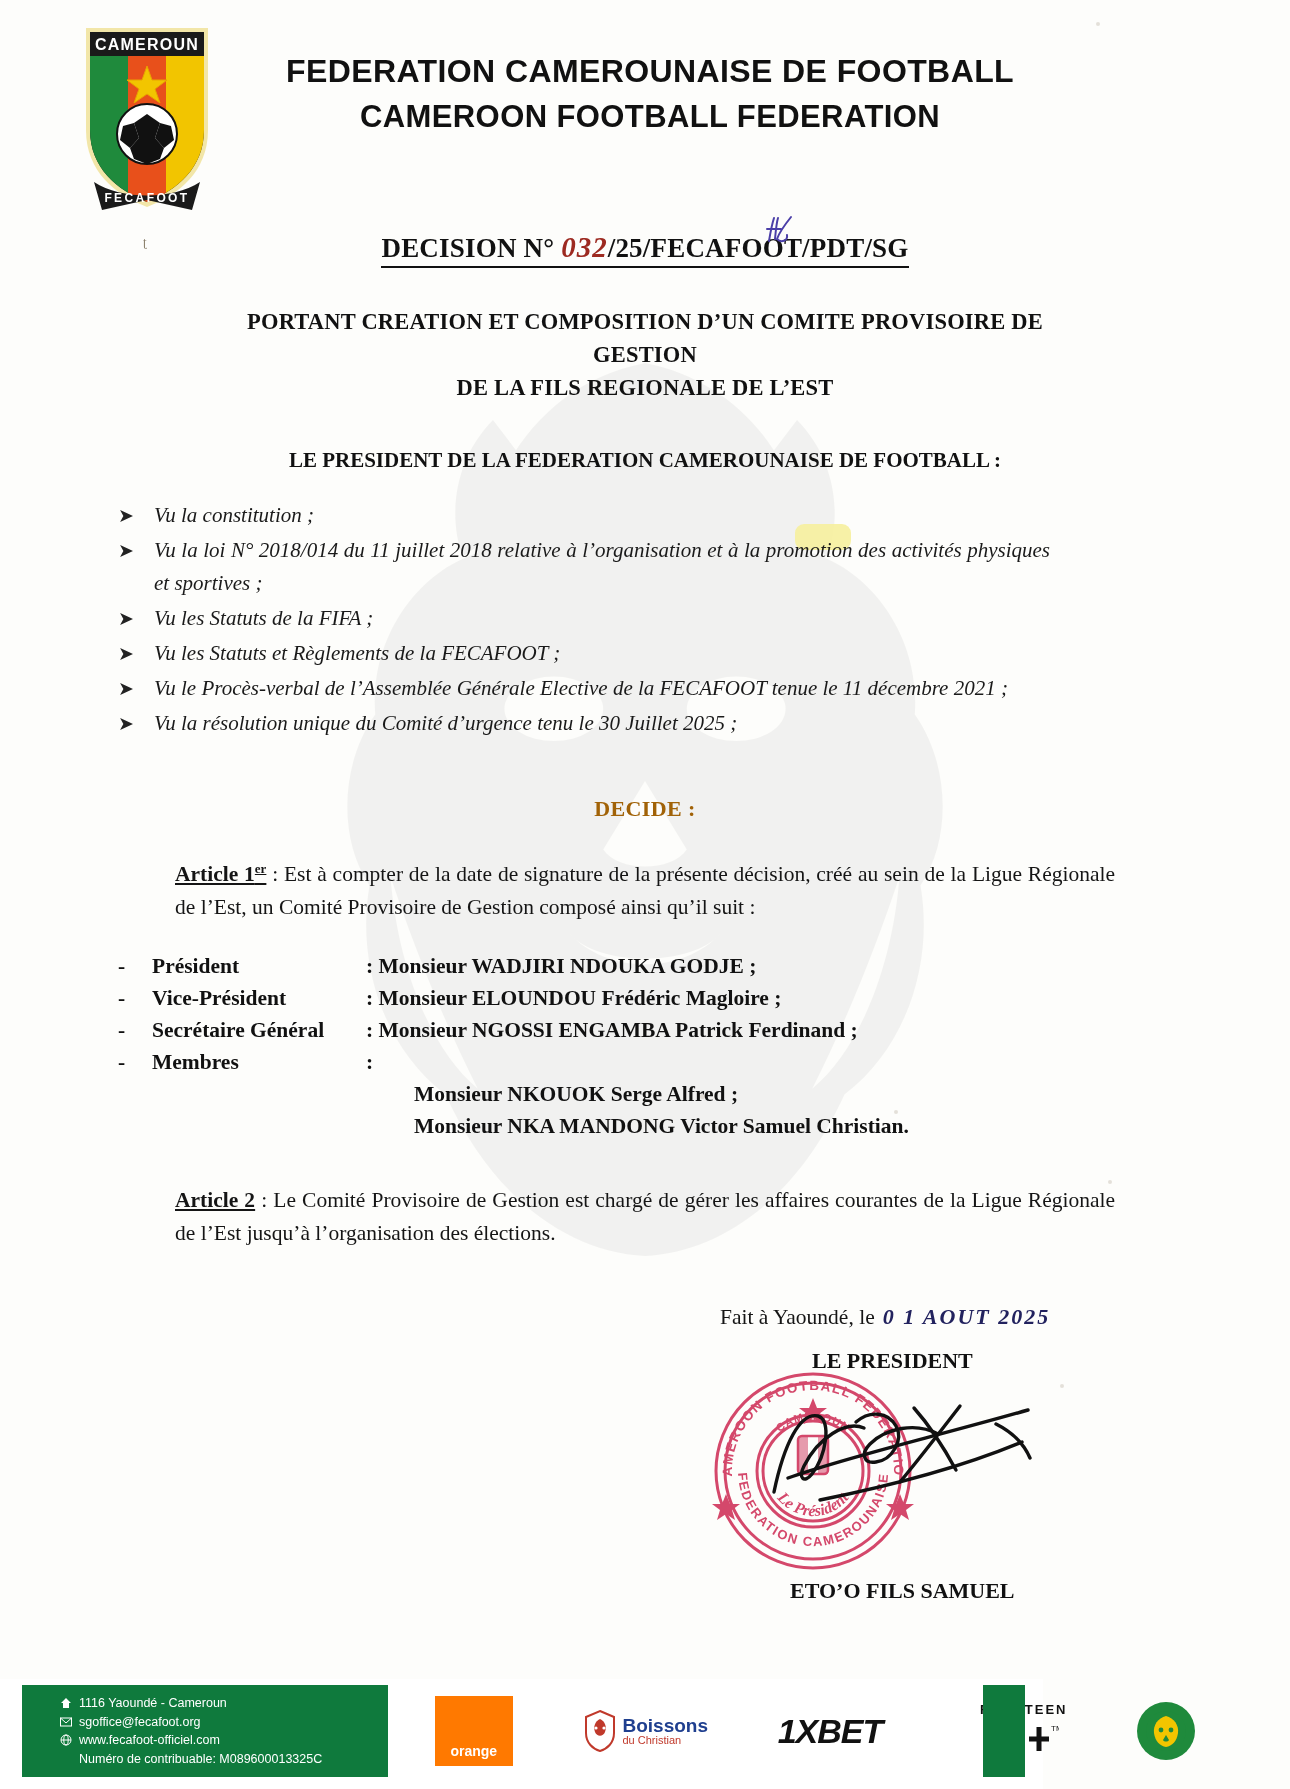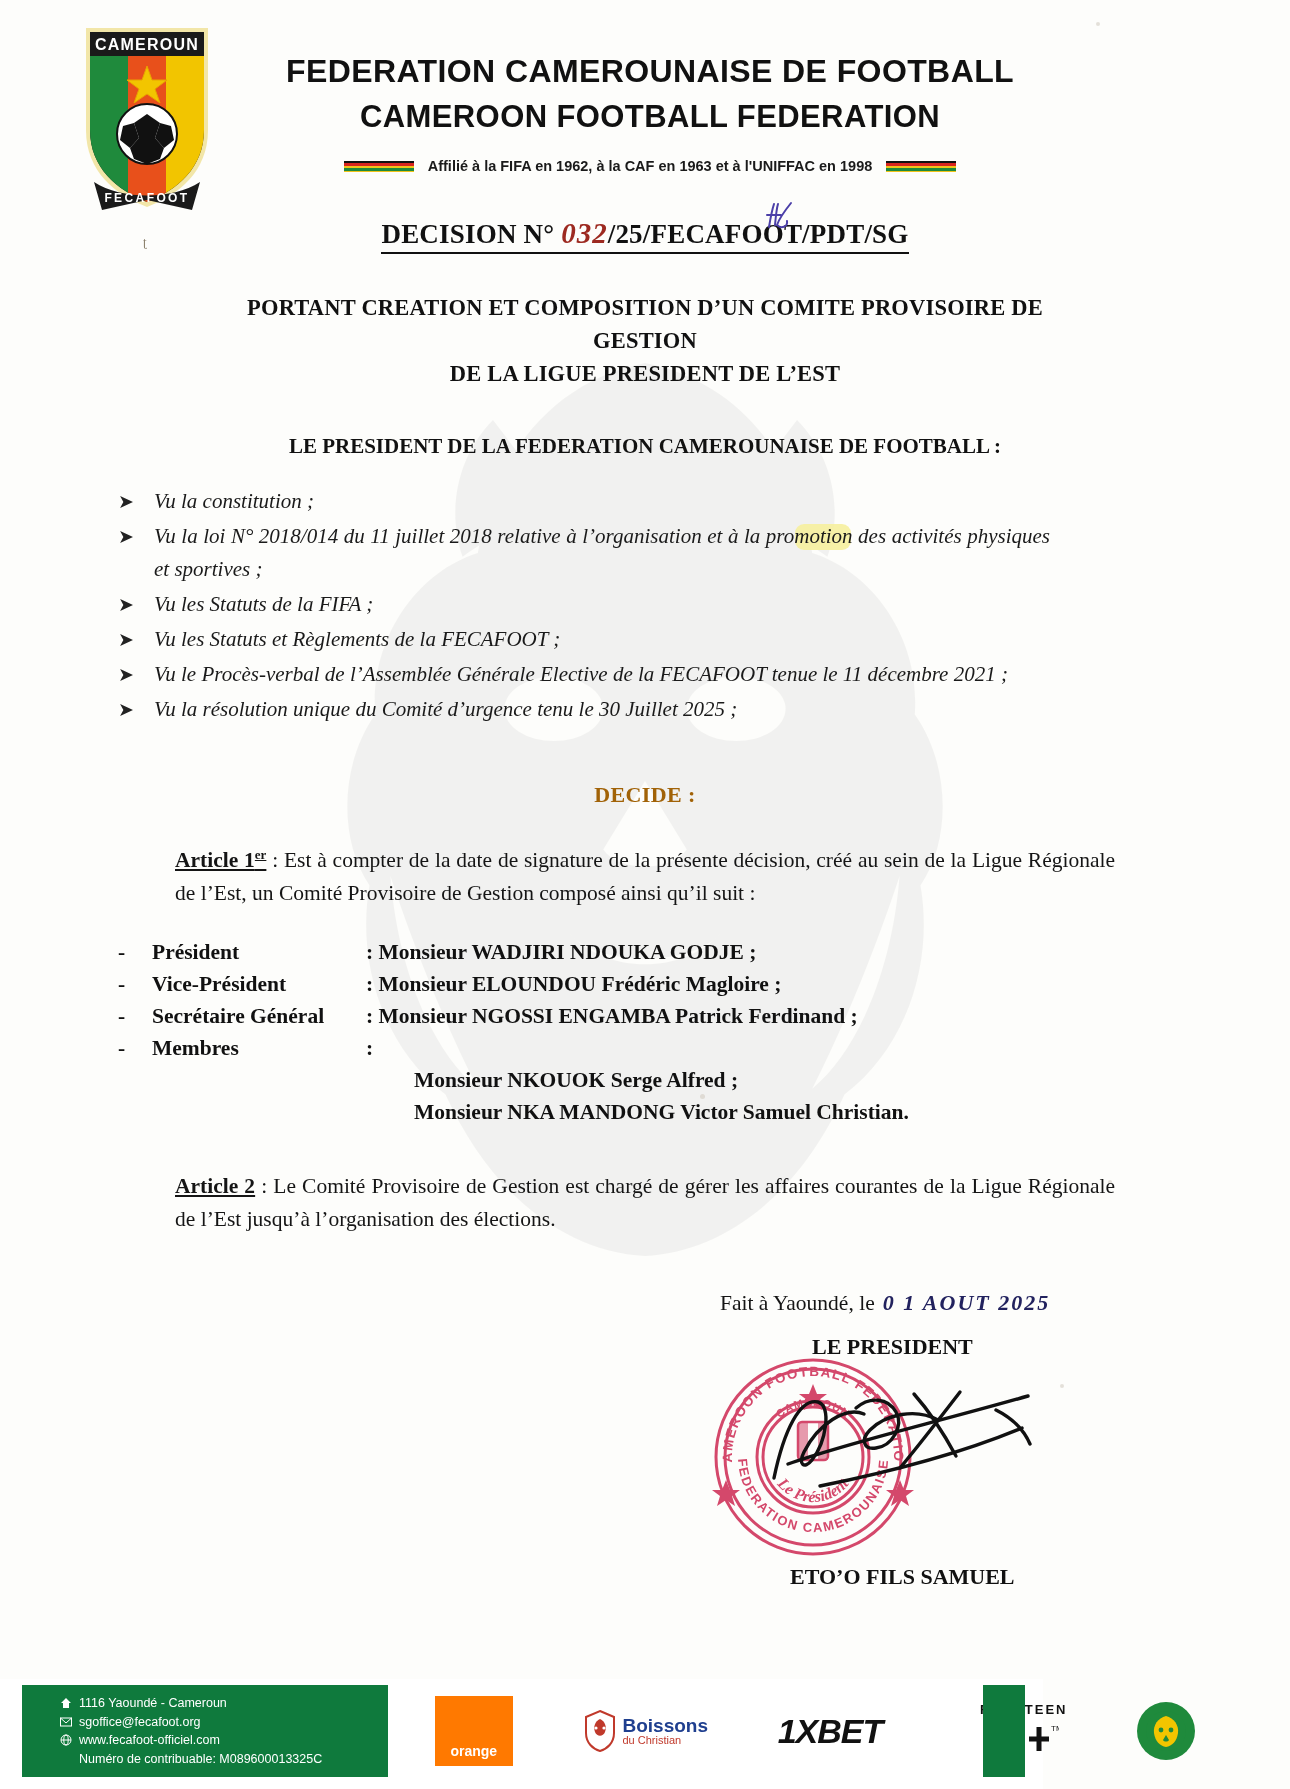--- a/index.html
+++ b/index.html
@@ -32,21 +32,21 @@
   .flagbar{width:70px;height:11px;
     background:linear-gradient(to bottom,
       #111 0 22%, #d8241f 22% 44%, #f0c419 44% 66%, #1f8a3c 66% 88%, #f0c419 88% 100%);
   }
   .affil-text{
     font-family:"Liberation Sans",sans-serif;font-size:14.5px;font-weight:bold;
     color:#1a1a1a;white-space:nowrap;
   }
 
   
-  .decision-wrap{position:relative;text-align:center;margin-top:17px;height:44px;}
+  .decision-wrap{position:relative;text-align:center;margin-top:31px;height:44px;}
   .decision{
     display:inline-block;font-family:"Liberation Serif",serif;font-weight:bold;
     font-size:27px;letter-spacing:.2px;border-bottom:2px solid #111;padding-bottom:2px;
     color:#111;
   }
   .hand-num{
     color:#9d2a21;font-family:"Liberation Serif",serif;font-style:italic;
     font-weight:bold;font-size:29px;letter-spacing:1px;
   }
   .initial-mark{
@@ -227,43 +227,38 @@
         </g>
         <path d="M22 160 C50 178 100 178 128 160 L120 188 L75 178 L30 188 Z" fill="#1a1a1a"></path>
         <text x="75" y="180" text-anchor="middle" fill="#ffffff" font-family="Liberation Sans, sans-serif" font-size="12" font-weight="bold" letter-spacing="2.4">FECAFOOT</text>
       </svg>
 
       <div class="org-names">
         <div class="org-fr">FEDERATION CAMEROUNAISE DE FOOTBALL</div>
         <div class="org-en">CAMEROON FOOTBALL FEDERATION</div>
       </div>
 
-      <div class="affil-row">
-        <div class="flagbar"></div>
-        <div class="affil-text">Affilié à la FIFA en 1962, à la CAF en 1963 et à l'UNIFFAC en 1998</div>
-        <div class="flagbar"></div>
-      </div>
     </div>
 
     <div class="decision-wrap">
       <span class="decision"><span>DECISION N°</span> <span class="hand-num">032</span><span>/25/FECAFOOT/PDT/SG</span></span>
       <svg class="initial-mark" viewBox="0 0 34 34">
         <g stroke="#4b3fa8" stroke-width="2" fill="none" stroke-linecap="round">
           <path d="M8 28 C10 16 12 8 13 5"></path>
           <path d="M14 26 C15 15 16 8 17 5"></path>
           <path d="M6 16 H20"></path>
           <path d="M30 4 C22 14 18 20 16 26 C20 30 27 28 26 22"></path>
         </g>
       </svg>
     </div>
     <div class="stray-mark">ʈ</div>
 
     <div class="subject">
       <div>PORTANT CREATION ET COMPOSITION D’UN COMITE PROVISOIRE DE GESTION</div>
-      <div>DE LA LIGUE PRESIDENT DE L’EST</div>
+      <div>DE LA FILS REGIONALE DE L’EST</div>
     </div>
 
     <div class="authority">LE PRESIDENT DE LA FEDERATION CAMEROUNAISE DE FOOTBALL :</div>
 
     <ul class="vu-list">
       <li class="vu-item">
         <span class="vu-arrow">➤</span>
         <span>Vu la constitution ;</span>
       </li>
       <li class="vu-item">

